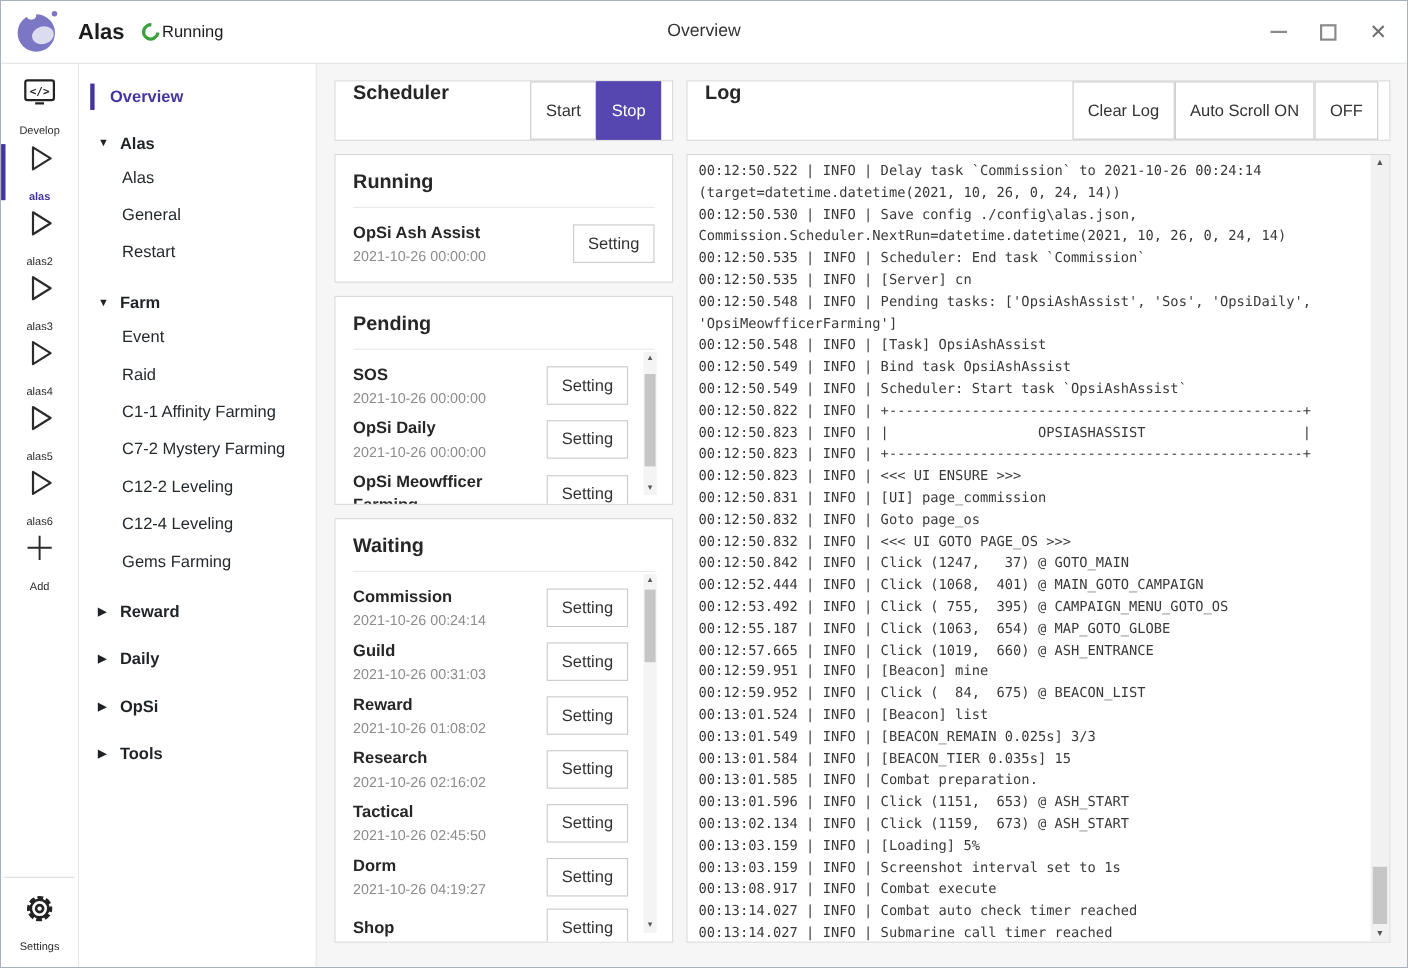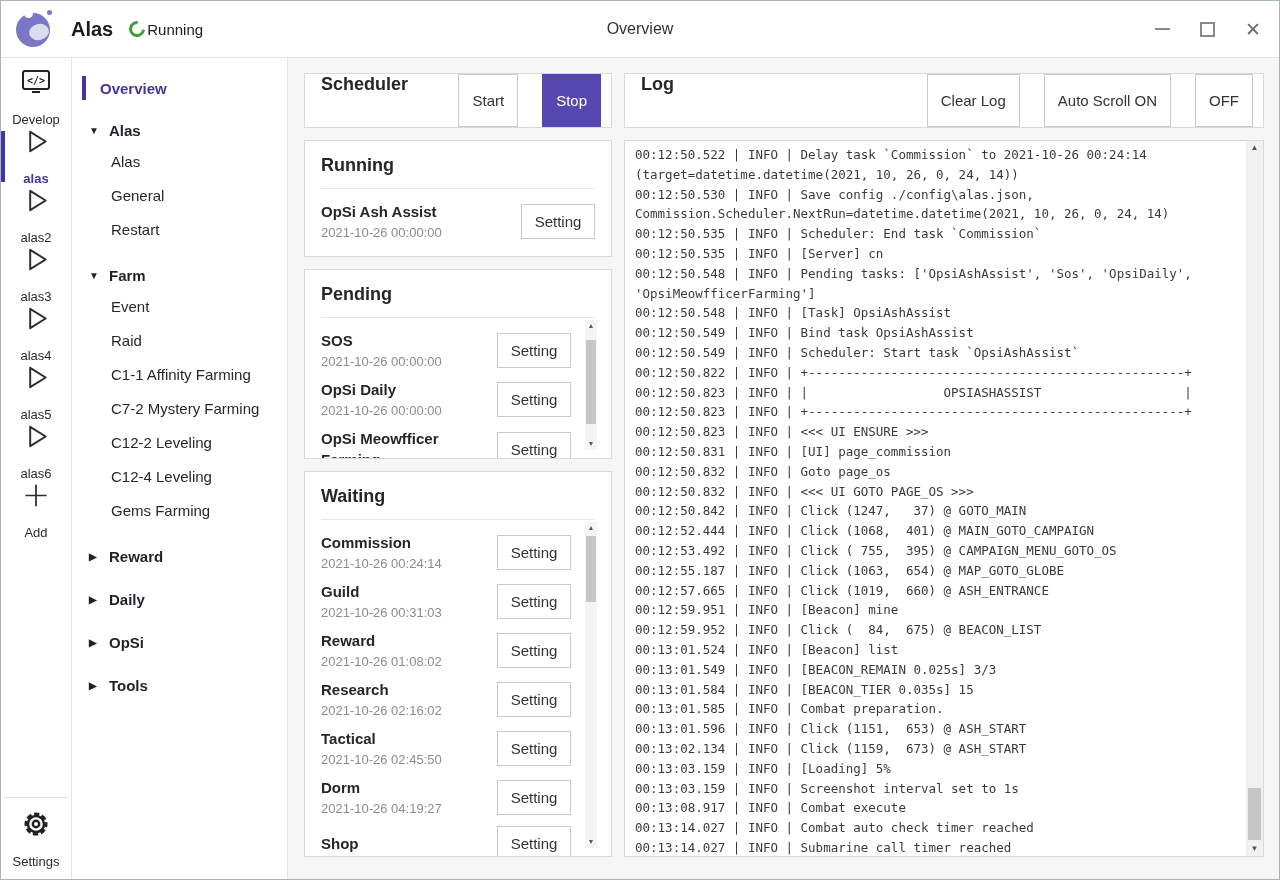--- a/index.html
+++ b/index.html
@@ -28,21 +28,21 @@
   .wc-close{ font-size:19px; color:#6e6e6e; line-height:15px; }
   
   .main{ flex:1; display:flex; min-height:0; }
   
   .iconbar{ width:71px; min-width:71px; border-right:1px solid #e5e5e5; display:flex;
     flex-direction:column; padding-top:10px; background:#fff; }
   .icon-item{ height:59px; display:flex; flex-direction:column; align-items:center;
     justify-content:center; position:relative; color:#2b2b2b; cursor:default; }
   .icon-item .ibar{ display:none; }
   .icon-item.active .ibar{ display:block; position:absolute; left:0; top:4px; bottom:4px; width:4px; background:#4335a0; }
-  .icon-item .lbl{ font-size:13px; margin-top:15px; color:#2b2b2b; }
+  .icon-item .lbl{ font-size:10px; margin-top:15px; color:#2b2b2b; }
   .icon-item.active .lbl{ color:#4335a0; font-weight:700; }
   .icon-spacer{ flex:1; }
   .settings-item{ height:82px; border-top:1px solid #ddd; margin:0 3px; }
   
   .nav{ width:216px; min-width:216px; border-right:1px solid #e5e5e5; padding:16px 0 0 0;
     font-size:15px; color:#24292e; background:#fff; overflow:hidden; }
   .nav-overview{ position:relative; height:28px; display:flex; align-items:center;
     padding-left:28px; font-weight:700; color:#4335a0; margin-bottom:6px; }
   .nav-overview .vbar{ position:absolute; left:10px; top:2px; bottom:2px; width:4px; background:#4335a0; }
   .nav-group-header{ display:flex; align-items:center; gap:10px; height:30px; margin-top:13px;
@@ -53,21 +53,21 @@
   .content{ flex:1; background:#f6f6f7; display:flex; gap:12px; padding:15px 15px 22px 16px; min-width:0; }
   .col-mid{ width:308px; min-width:308px; display:flex; flex-direction:column; gap:12px; }
   .col-log{ flex:1; display:flex; flex-direction:column; gap:12px; min-width:0; }
   .card{ background:#fff; border:1px solid #d9d9d9; }
   .card-row{ height:55px; min-height:55px; display:flex; padding:0 10px 0 16px; }
   .card-title{ font-size:18px; font-weight:600; color:#262626; }
   .btn{ background:#fff; border:1px solid #c9c9c9; font-family:inherit; font-size:15px;
     color:#333; padding:8px 13px; cursor:pointer; white-space:nowrap; }
   .btn-stop{ background:#5647b0; border-color:#5647b0; color:#fff; }
   .grow{ flex:1; }
-  .gap8{ display:flex; gap:24px; }
+  .gap8{ display:flex; gap:0; }
   
   .sect{ padding:12px 16px 0 16px; position:relative; overflow:hidden; }
   .sect-title{ font-size:18px; font-weight:600; color:#262626; padding:2px 0 12px 0; border-bottom:1px solid #e8e8e8; }
   .task-list{ padding-top:12px; }
   .task-list.scrolled{ margin-right:24px; }
   .task-item{ display:flex; align-items:center; margin-bottom:8px; }
   .task-info{ flex:1; min-width:0; padding-right:6px; }
   .task-name{ font-size:15px; font-weight:700; color:#262626; line-height:21px; }
   .task-time{ font-size:13px; color:#8c8c8c; line-height:19px; margin-top:1px; }
   .btn-setting{ width:74px; padding:8px 0; text-align:center; }

